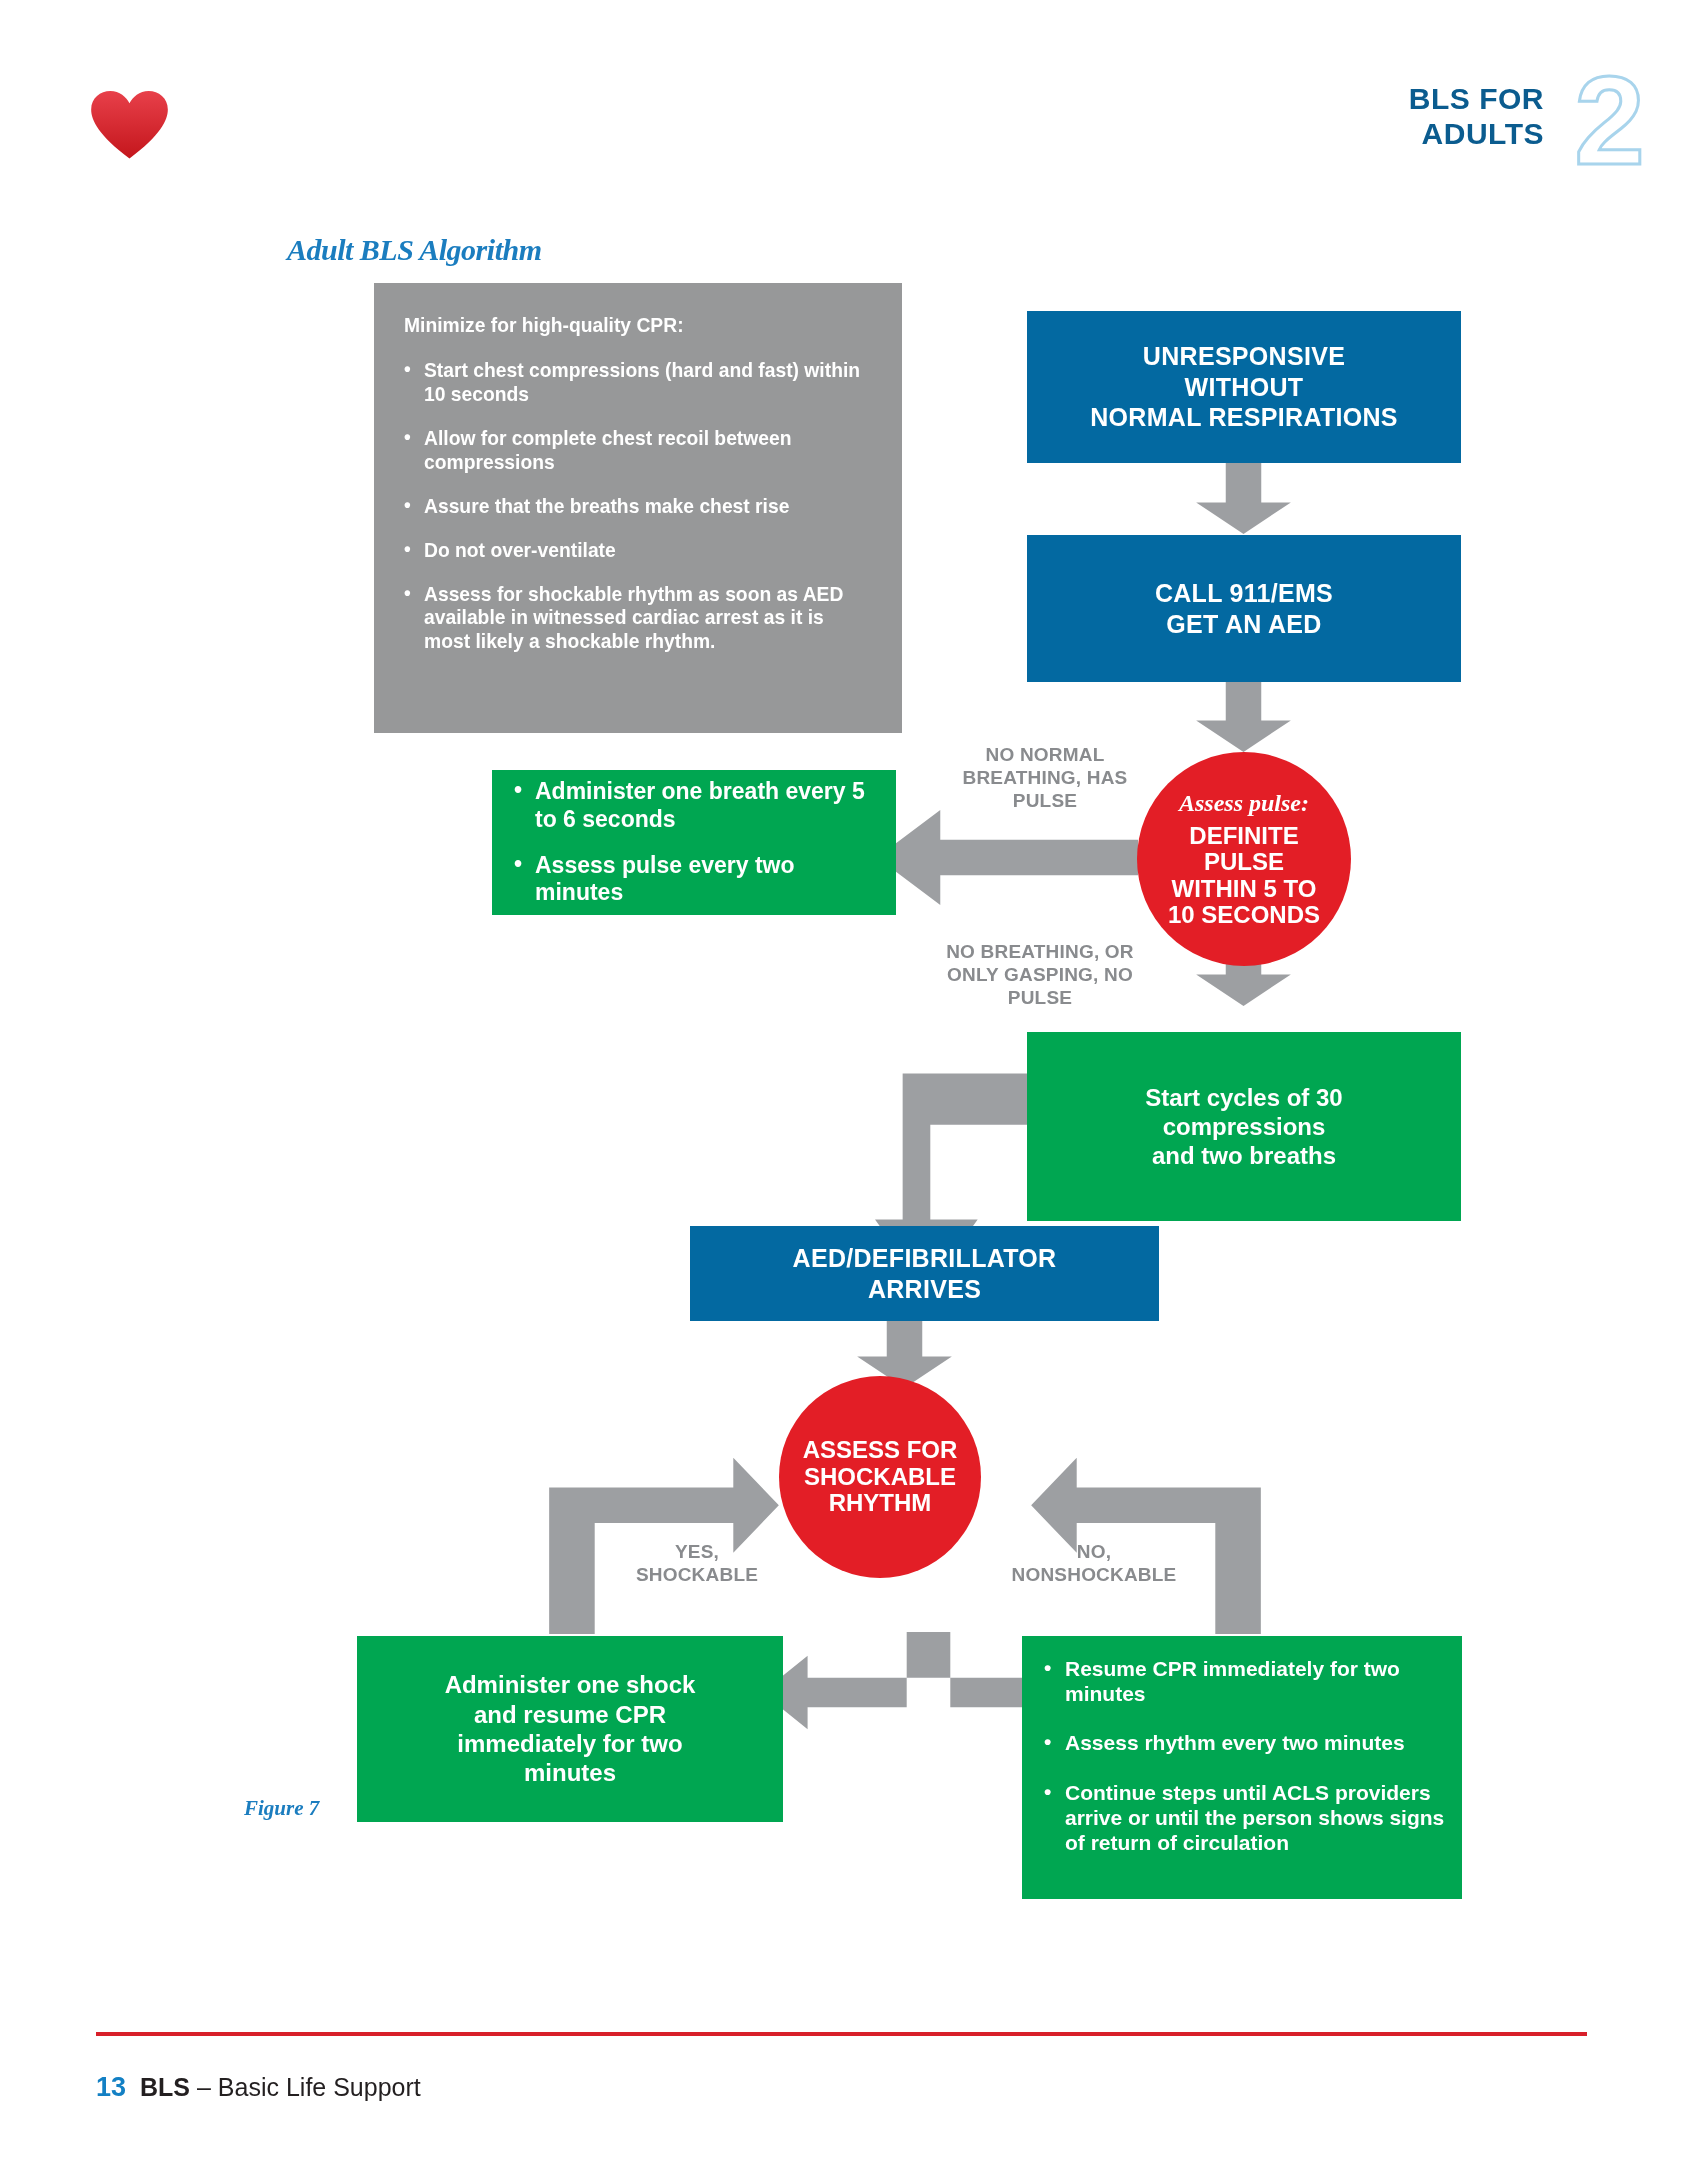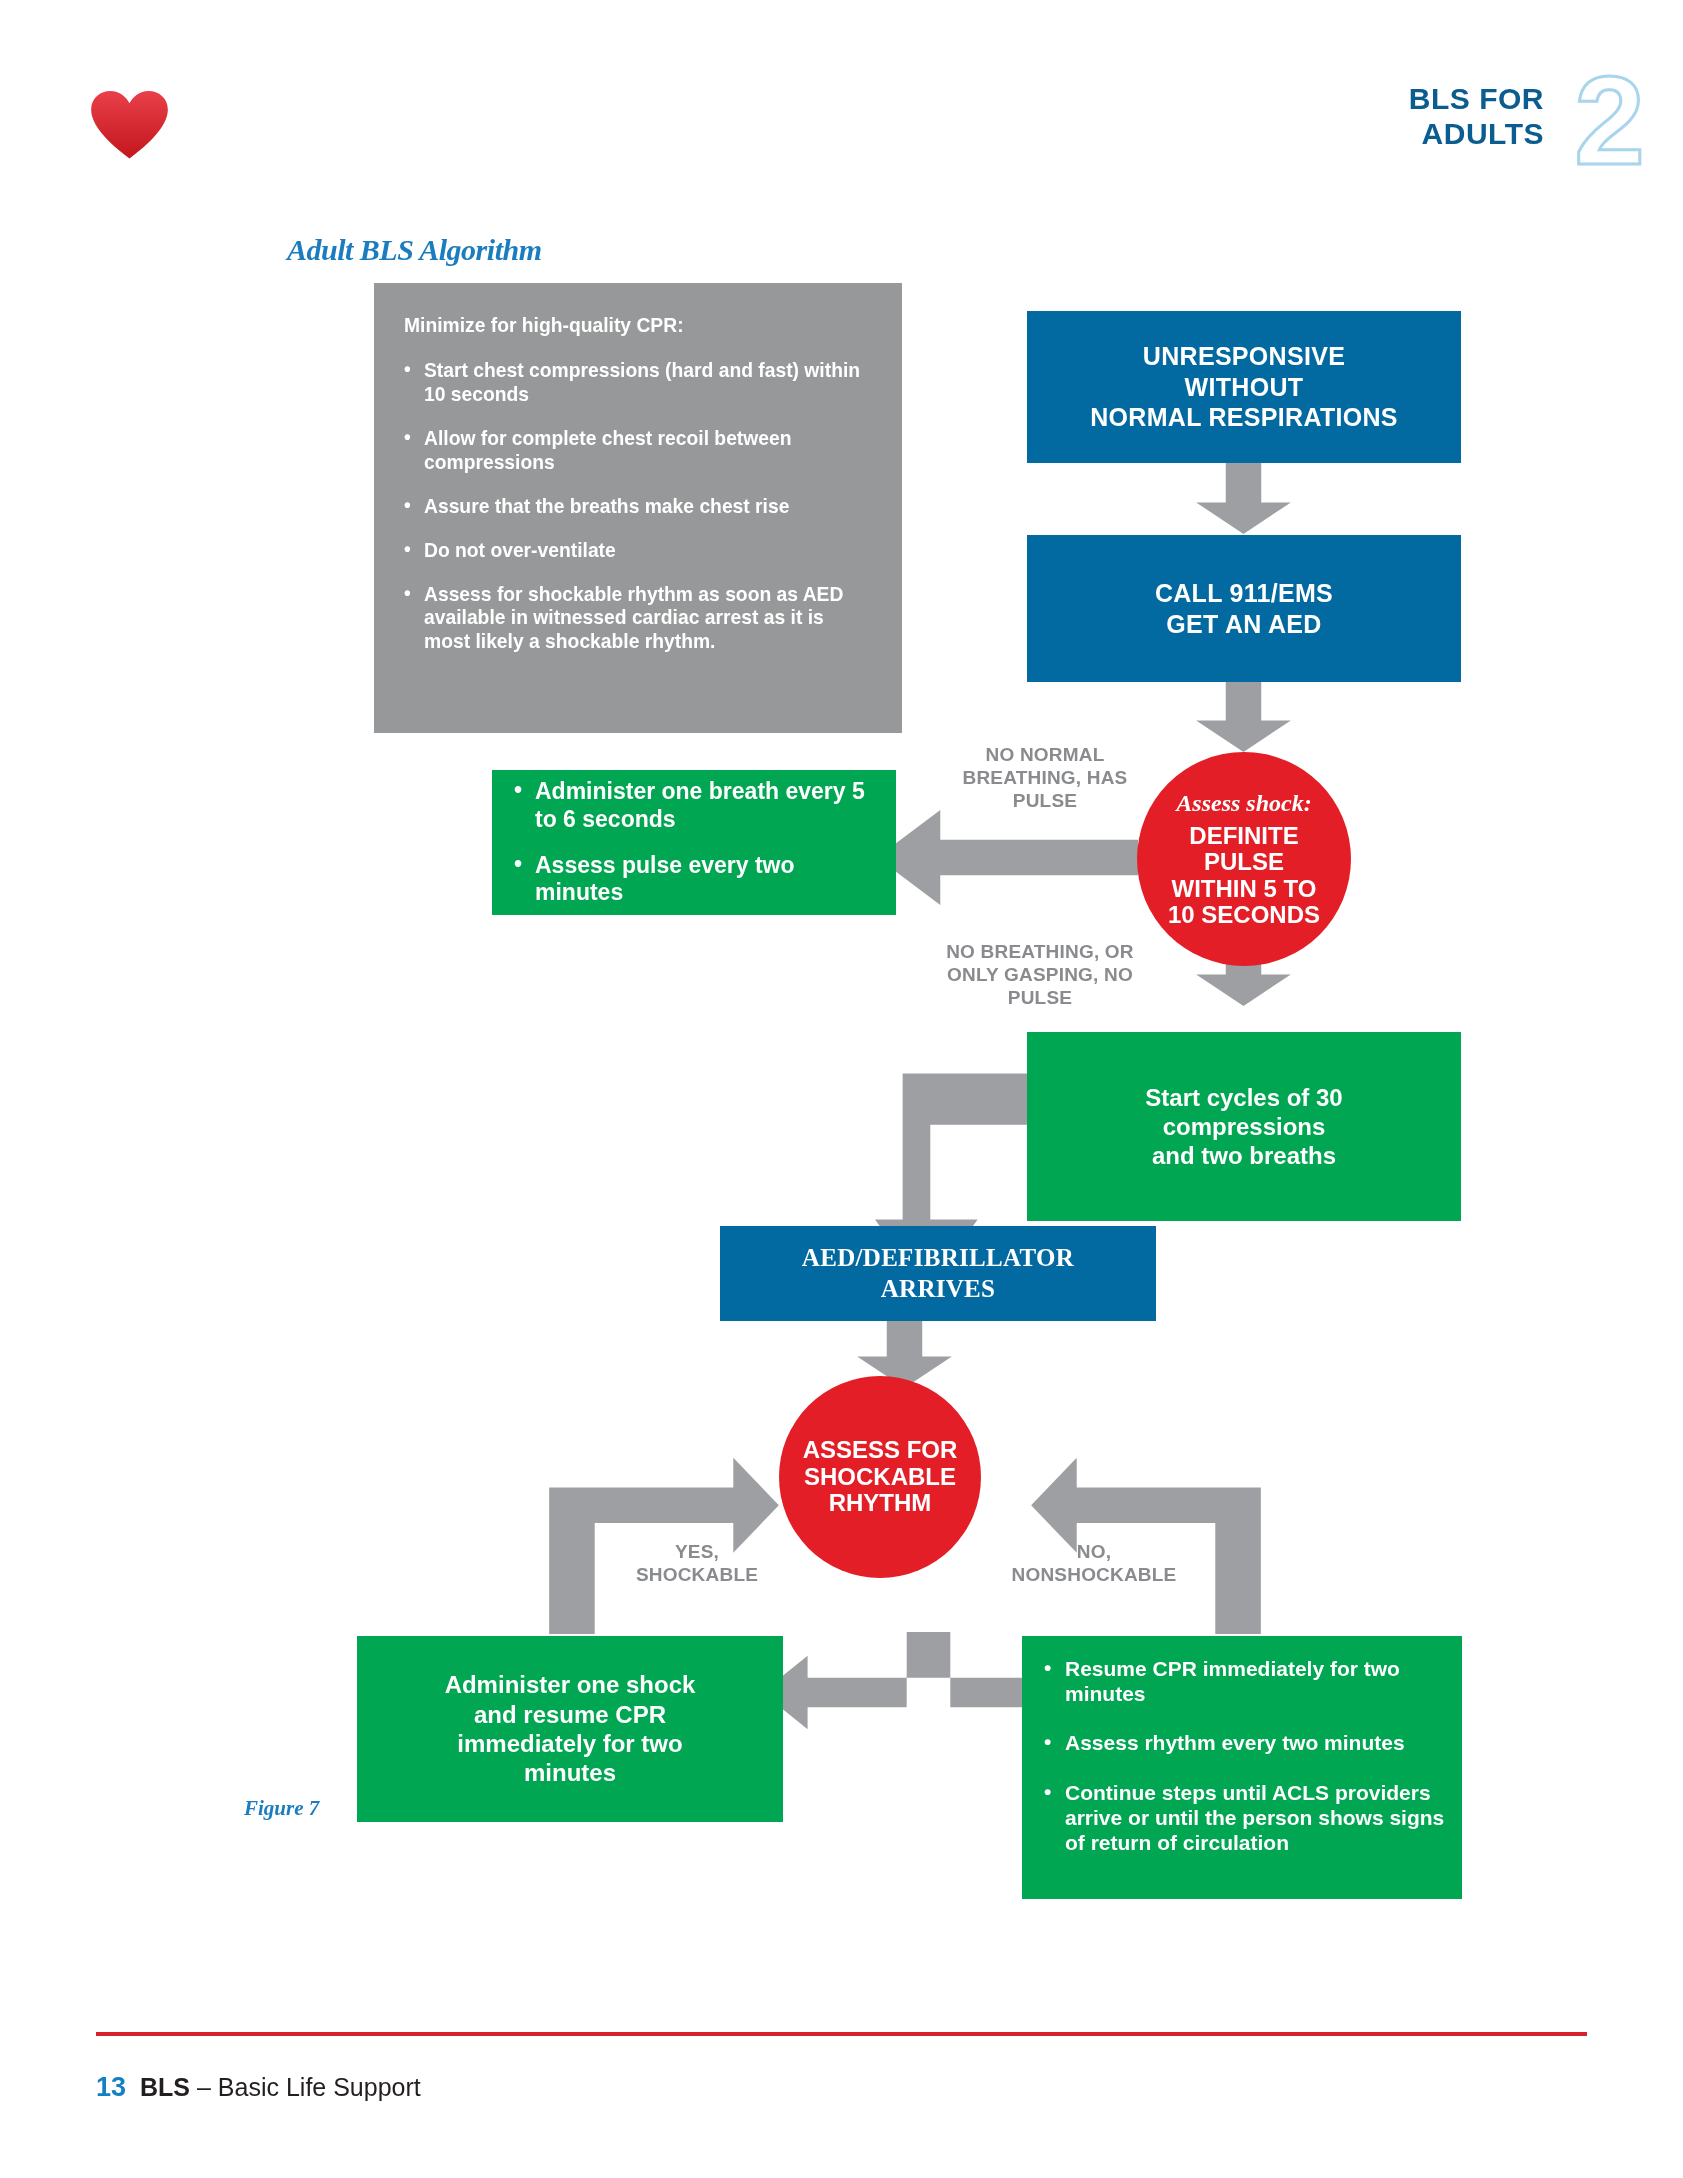--- a/index.html
+++ b/index.html
@@ -208,41 +208,41 @@
 WITHOUT
 NORMAL RESPIRATIONS</div>
   </div>
 
   <div class="node blue" style="left:1027px; top:535px; width:434px; height:147px;">
     <div class="txt" style="white-space:pre-line;">CALL 911/EMS
 GET AN AED</div>
   </div>
 
   <div class="circle" style="left:1137px; top:752px; width:214px; height:214px;">
-    <div class="serif-lbl">Assess shock:</div>
+    <div class="serif-lbl">Assess pulse:</div>
     <div class="main" style="white-space:pre-line;">DEFINITE
 PULSE
 WITHIN 5 TO
 10 SECONDS</div>
   </div>
 
   <div class="node green" style="left:492px; top:770px; width:404px; height:145px;">
     <ul class="bullets">
       <li>Administer one breath every 5 to 6 seconds</li>
       <li>Assess pulse every two minutes</li>
     </ul>
   </div>
 
   <div class="node green" style="left:1027px; top:1032px; width:434px; height:189px;">
     <div class="txt" style="white-space:pre-line;">Start cycles of 30
 compressions
 and two breaths</div>
   </div>
 
-  <div class="node blue" style="left:720px; top:1226px; width:436px; height:95px;font-family:Liberation Serif, serif;">
+  <div class="node blue" style="left:690px; top:1226px; width:469px; height:95px;">
     <div class="txt" style="white-space:pre-line;">AED/DEFIBRILLATOR
 ARRIVES</div>
   </div>
 
   <div class="circle" style="left:779px; top:1376px; width:202px; height:202px;">
     <div class="main" style="white-space:pre-line;">ASSESS FOR
 SHOCKABLE
 RHYTHM</div>
   </div>
 

